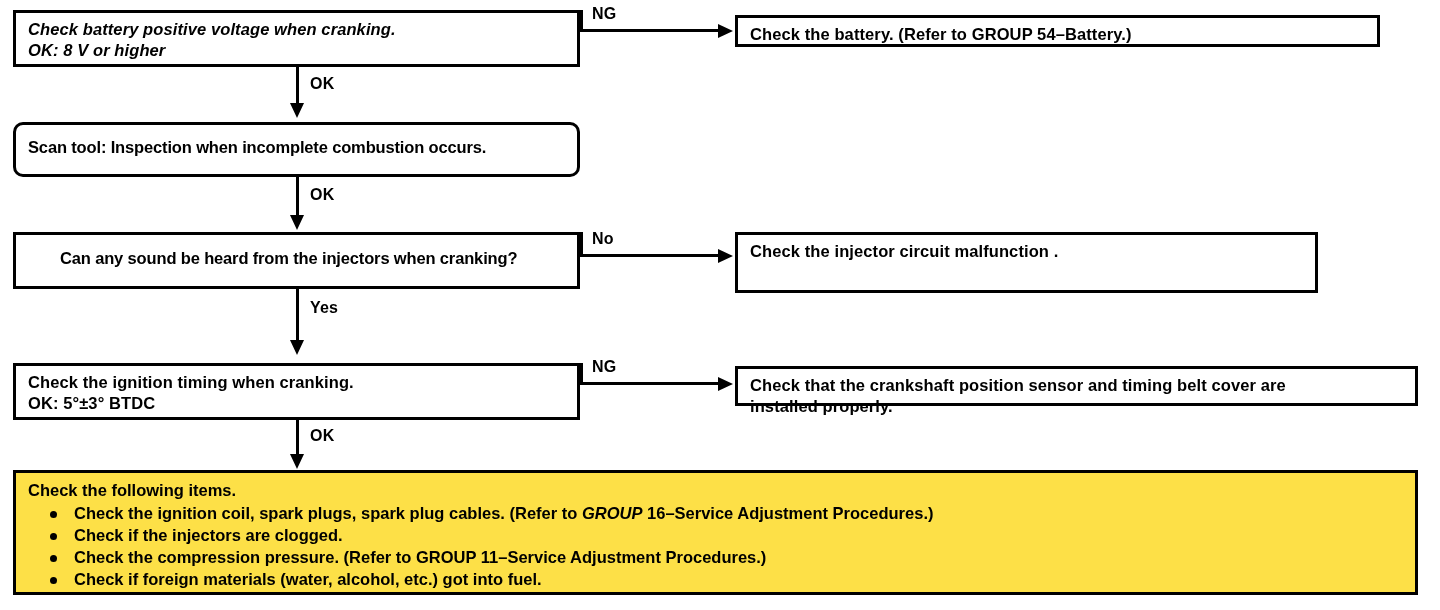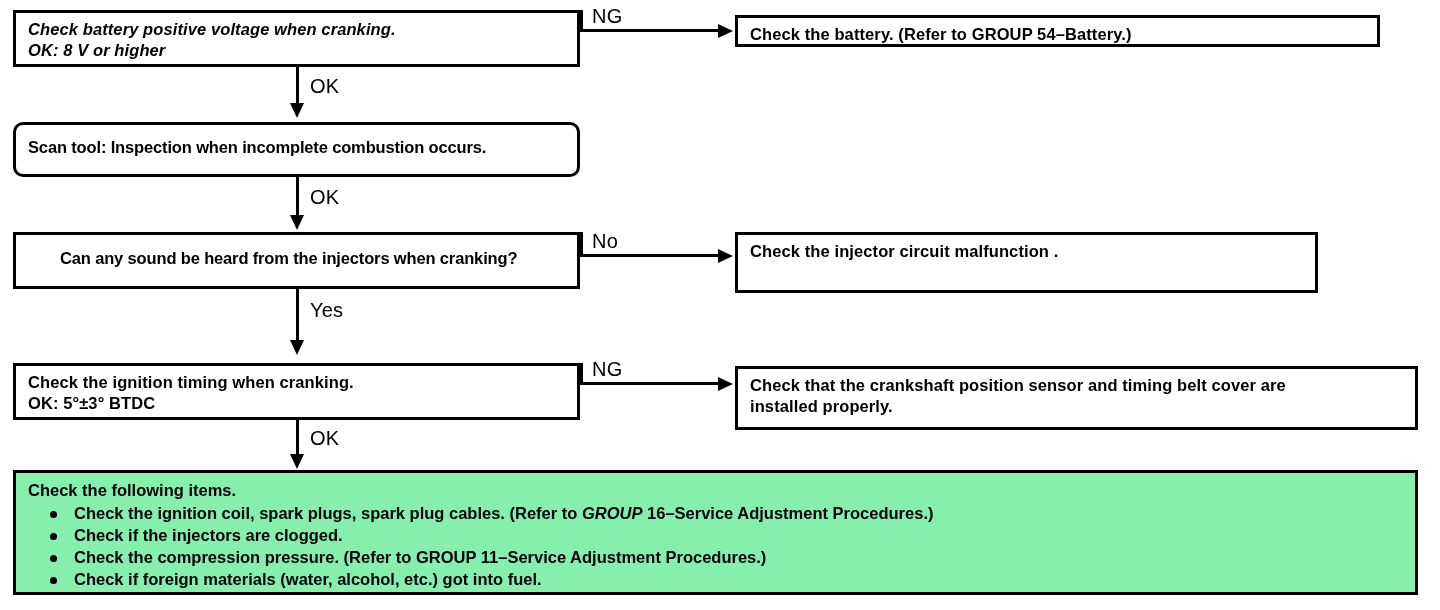--- a/index.html
+++ b/index.html
@@ -30,22 +30,22 @@
   .box.cond {
     letter-spacing: -0.15px;
   }
   .box .ln {
     display: block;
     white-space: nowrap;
   }
   
   .flag {
     position: absolute;
-    font-size: 20px;
-    font-weight: normal;
+    font-size: 16px;
+    font-weight: bold;
     line-height: 1;
     letter-spacing: 0.2px;
     white-space: nowrap;
   }
   
   .vline {
     position: absolute;
     width: 3px;
     background: #000000;
   }
@@ -67,21 +67,21 @@
     width: 0;
     height: 0;
     border-top: 7px solid transparent;
     border-bottom: 7px solid transparent;
     border-left: 15px solid #000000;
   }
   
   .listbox {
     position: absolute;
     border: 3px solid #000000;
-    background: #86efac;
+    background: #fde047;
     box-sizing: border-box;
     padding: 7px 10px 6px 12px;
     font-size: 16.5px;
     font-weight: bold;
     line-height: 1.33;
   }
   .listbox .head {
     display: block;
     white-space: nowrap;
     margin-bottom: 1px;
@@ -164,21 +164,21 @@
   <div class="box" style="left:13px; top:363px; width:567px; height:57px;">
     <span class="ln">Check the ignition timing when cranking.</span>
     <span class="ln">OK: 5°±3° BTDC</span>
   </div>
 
   <div class="vline" style="left:580px; top:363px; height:22px;"></div>
   <div class="hline" style="left:580px; top:382px; width:140px;"></div>
   <div class="arrow-right" style="left:718px; top:377px;"></div>
   <div class="flag" style="left:592px; top:359px;">NG</div>
 
-  <div class="box" style="left:735px; top:366px; width:683px; height:64px;">
+  <div class="box" style="left:735px; top:366px; width:683px; height:40px;">
     <span class="ln">Check that the crankshaft position sensor and timing belt cover are</span>
     <span class="ln">installed properly.</span>
   </div>
 
   <div class="vline" style="left:296px; top:420px; height:36px;"></div>
   <div class="arrow-down" style="left:290px; top:454px;"></div>
   <div class="flag" style="left:310px; top:428px;">OK</div>
 
   <div class="listbox" style="left:13px; top:470px; width:1405px; height:125px;">
     <span class="head">Check the following items.</span>

